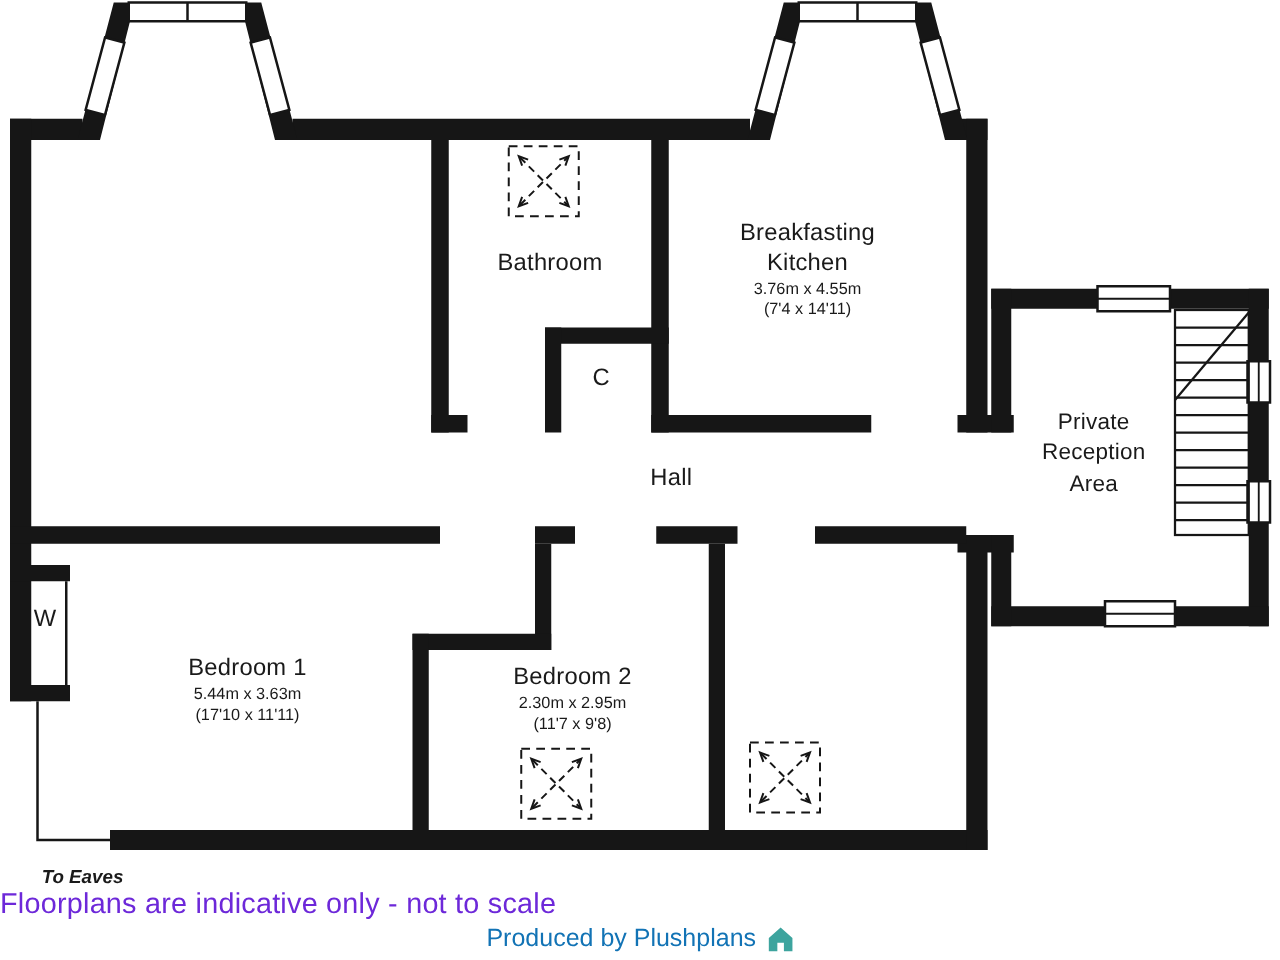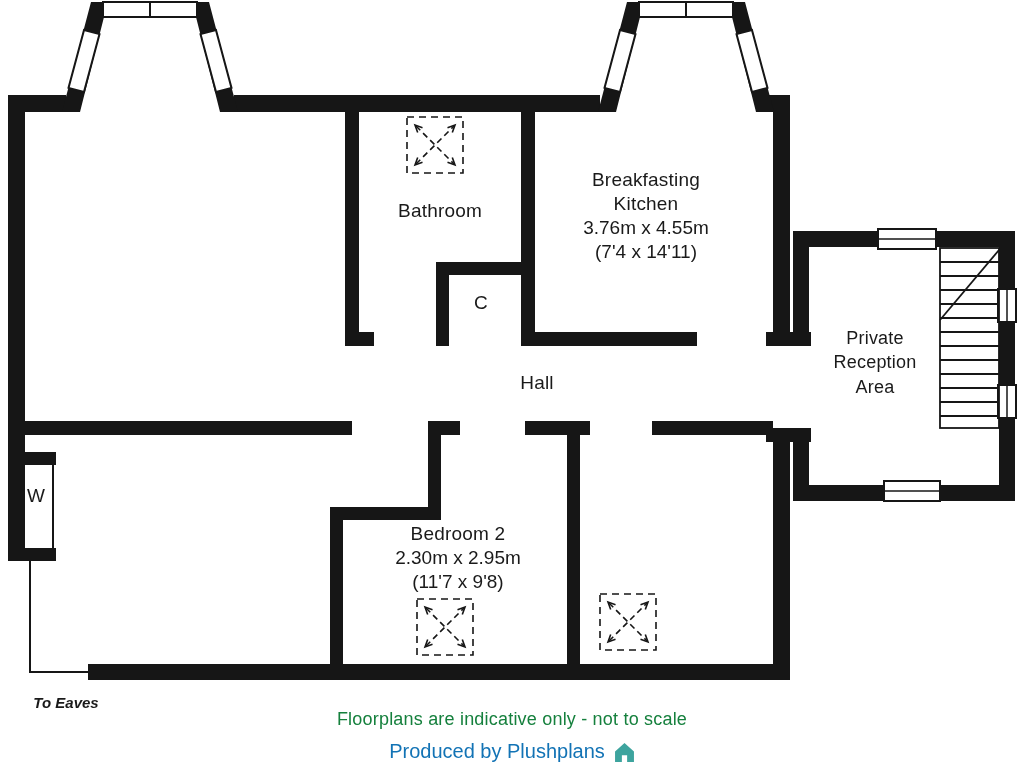--- a/index.html
+++ b/index.html
@@ -2,29 +2,29 @@
 <html style="--wall: #161616; --credit-blue: #1273b5; --logo-teal: #3da49e; --text: #1a1a1a;"><head>
 <meta charset="utf-8">
 <style>
   *{margin:0;padding:0;box-sizing:border-box}
   html,body{width:1024px;height:768px;background:#fff}
   .plan{position:relative;width:1024px;height:768px;background:#fff;
         font-family:"Liberation Sans",sans-serif;color:#1a1a1a;overflow:hidden}
   svg.geometry{position:absolute;left:0;top:0}
   .label{position:absolute;transform:translate(-50%,-50%);text-align:center;white-space:nowrap}
   .room-name{font-weight:400;font-size:19px;line-height:1.25;letter-spacing:.2px}
-  .room-dim{font-size:19px;line-height:1.3}
+  .room-dim{font-size:13px;line-height:1.3}
   .wrap{white-space:normal}
   .kitchen-name{width:170px;margin:0 auto}
   .reception-name{width:122px;margin:0 auto;font-size:18px;line-height:1.35}
   .to-eaves{font-style:italic;font-weight:700;font-size:15px}
-  .disclaimer{position:absolute;left:0;width:100%;top:709px;text-align:center;
-              font-size:18px;color:#15803d;letter-spacing:.2px}
+  .disclaimer{position:absolute;left:0;width:100%;top:709px;
+              font-size:23px;color:#6d28d9;letter-spacing:.2px}
   .credit{position:absolute;left:0;width:100%;top:740px;display:flex;justify-content:center;
-          align-items:flex-end;gap:9px;font-size:20px;font-weight:400;color:var(--credit-blue,#1273b5)}
+          align-items:center;gap:9px;font-size:20px;font-weight:400;color:var(--credit-blue,#1273b5)}
 </style>
 </head>
 <body>
 
 <div class="plan">
 
   <svg class="geometry" width="1024" height="768" viewBox="0 0 1024 768">
     <defs>
       <g id="skylight" fill="none" stroke="#161616">
         <rect x="-28" y="-28" width="56" height="56" stroke-width="1.6" stroke-dasharray="7 5"></rect>
@@ -161,20 +161,25 @@
   </div>
 
   <div class="label" style="left:875px;top:362px">
     <div class="room-name wrap reception-name">Private Reception Area</div>
   </div>
 
   <div class="label" style="left:36px;top:496px">
     <div class="room-name">W</div>
   </div>
 
+  <div class="label" style="left:198px;top:552px">
+    <div class="room-name">Bedroom 1</div>
+    <div class="room-dim">5.44m x 3.63m</div>
+    <div class="room-dim">(17'10 x 11'11)</div>
+  </div>
 
   <div class="label" style="left:458px;top:559px">
     <div class="room-name">Bedroom 2</div>
     <div class="room-dim">2.30m x 2.95m</div>
     <div class="room-dim">(11'7 x 9'8)</div>
   </div>
 
 
   <div class="label to-eaves" style="left:66px;top:702px">To Eaves</div>
 

